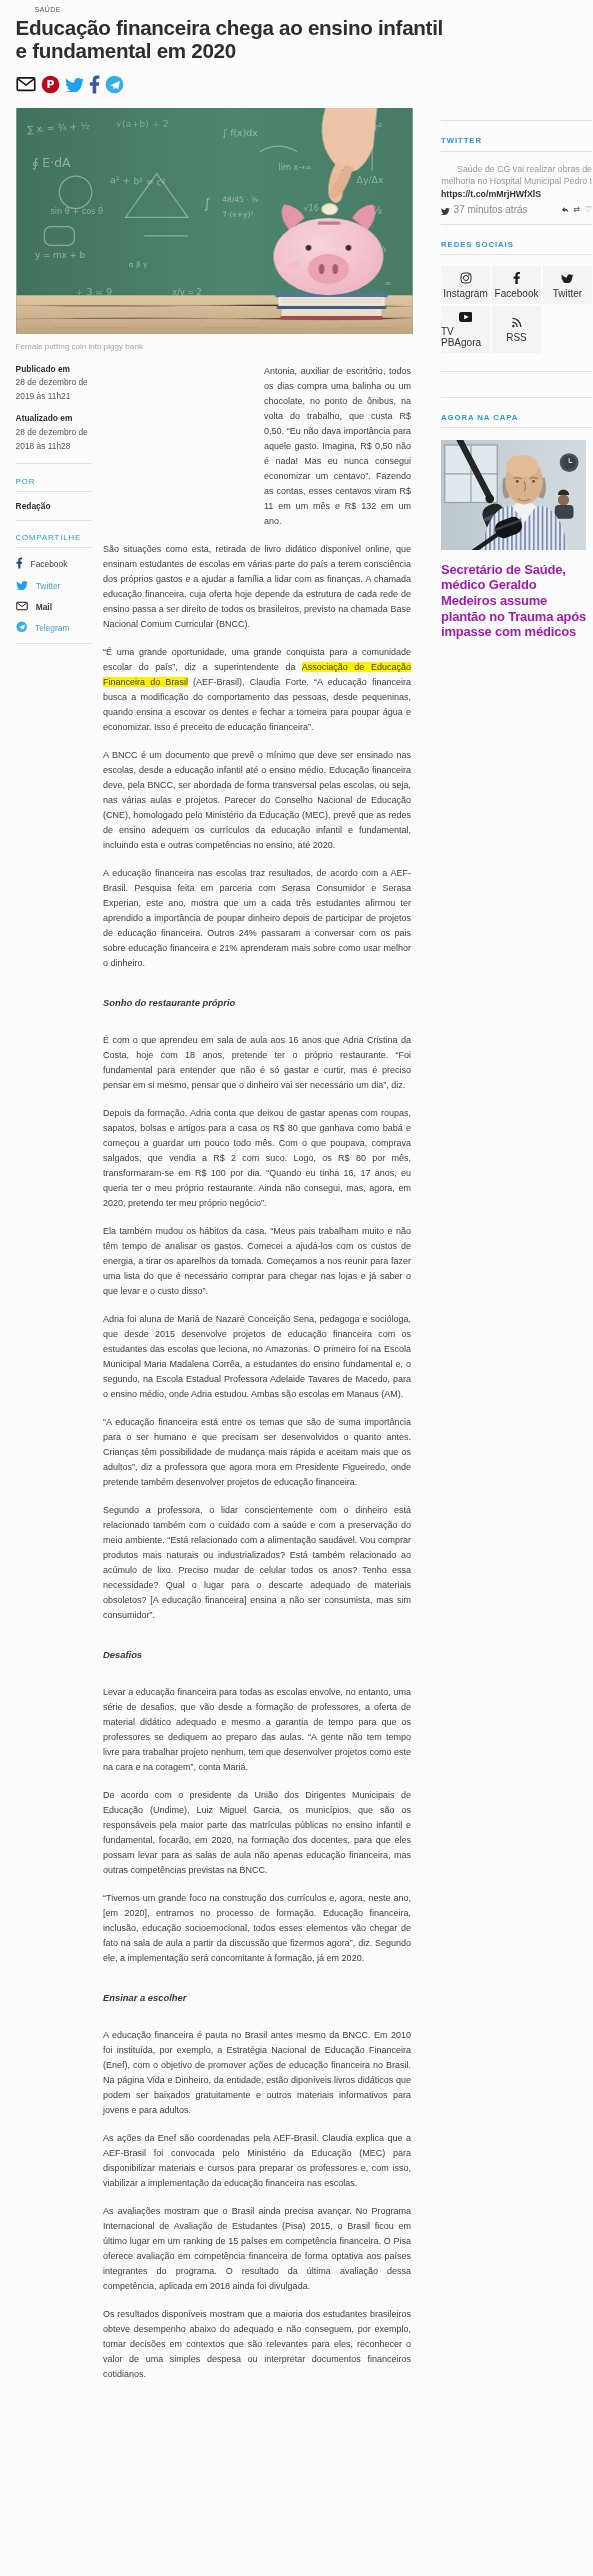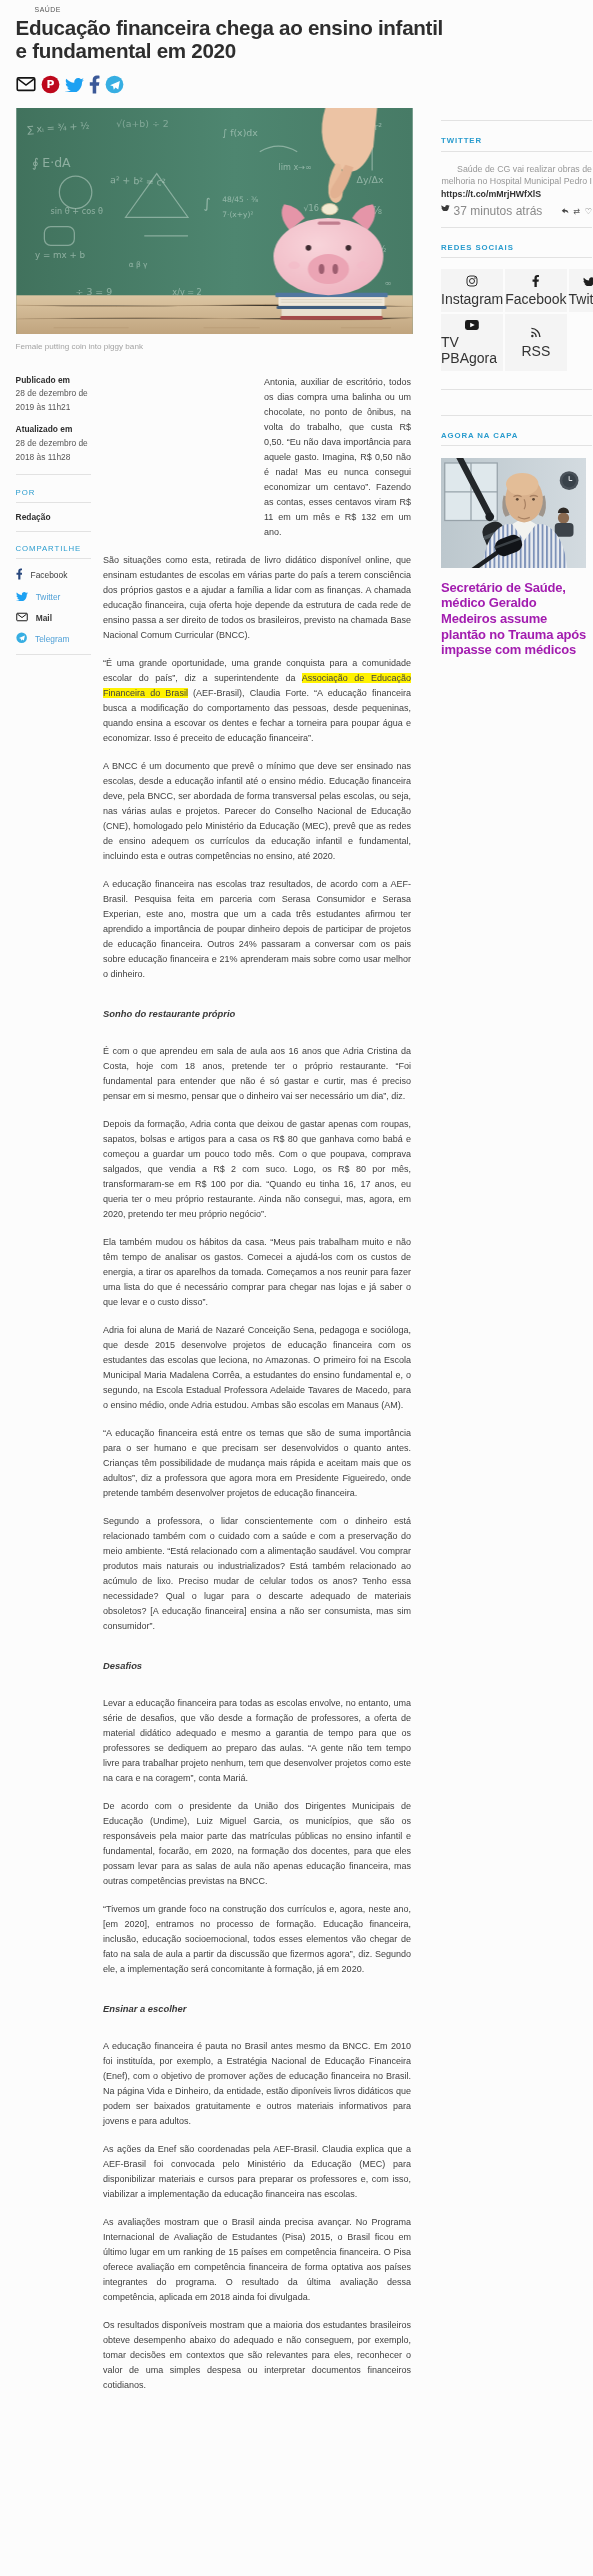--- a/index.html
+++ b/index.html
@@ -11,21 +11,21 @@
   h1.title{margin:2.5px 0 0 0;font-size:20.6px;line-height:23px;font-weight:700;
     color:#2e2e2e;letter-spacing:-0.3px;width:431px;}
   
   .share-row{display:flex;align-items:center;gap:5px;margin:12.5px 0 0 15.6px;height:20px;}
   .share-row .sicon{display:inline-flex;align-items:center;justify-content:center;cursor:pointer;}
   
   .hero{margin:13.8px 0 0 15.6px;width:397px;}
   .hero svg{display:block;}
   .caption{font-size:8.1px;color:#a3a3a3;margin:7.5px 0 0 0;}
   
-  .content-row{position:relative;margin-top:24px;}
+  .content-row{position:relative;margin-top:13px;}
   .meta-col{position:absolute;left:15.6px;top:0;width:75px;font-size:8.4px;}
   .meta-label{font-weight:700;color:#2f2f2f;margin:0 0 1.9px 0;}
   .meta-value{color:#555;line-height:14px;margin:0 0 10px 0;}
   hr.div{border:none;border-top:0.6px solid #e2e2e2;margin:8.8px 0;}
   .blue-h{font-size:7.8px;font-weight:400;color:#2a9cce;letter-spacing:0.9px;
     padding:3.8px 0 5px 0;border-bottom:0.6px solid #e2e2e2;margin:0 0 8.8px 0;}
   .author{font-weight:700;color:#2f2f2f;margin:5px 0 8.8px 0;}
   .share-list{list-style:none;margin:3.8px 0 6.3px 0;padding:0;}
   .share-list li{display:flex;align-items:center;gap:8.1px;margin:0 0 8.8px 0;cursor:pointer;}
   .share-list .lbl{font-size:8.4px;}
@@ -40,26 +40,26 @@
   .hl{background:#fff200;}
   
   .sidebar{position:absolute;left:441px;top:120px;width:151px;}
   .sidebar hr.div{margin:0;}
   .sb-h{font-size:7.8px;font-weight:700;color:#2a9cce;letter-spacing:0.9px;
     padding:0 0 5.6px 0;border-bottom:0.6px solid #e2e2e2;margin:15px 0 0 0;}
   .tweet{margin-top:11.3px;}
   .tweet-text{font-size:8.8px;color:#979797;line-height:12px;margin:0;text-align:right;}
   .tweet-link{font-size:8.8px;color:#333;font-weight:700;margin:1.9px 0 0 0;cursor:pointer;}
   .tweet-foot{display:flex;align-items:center;justify-content:space-between;margin:5px 0 8.8px 0;}
-  .tweet-time{font-size:12px;color:#8a8a8a;display:flex;align-items:flex-start;gap:3.8px;}
+  .tweet-time{font-size:10px;color:#8a8a8a;display:flex;align-items:flex-end;gap:3.8px;}
   .tweet-actions{display:flex;align-items:center;gap:4.4px;color:#555;font-size:8.1px;cursor:pointer;}
   .tiles{display:grid;grid-template-columns:1fr 1fr 1fr;gap:1.9px;margin:11.3px 0 17.5px 0;}
   .tile{background:#f4f4f4;display:flex;flex-direction:column;align-items:center;
     justify-content:center;padding:5.6px 0 5px 0;cursor:pointer;}
-  .tile .tlabel{font-size:14px;color:#333;margin-top:4.4px;}
+  .tile .tlabel{font-size:10px;color:#333;margin-top:4.4px;}
   .ad-space{height:25px;}
   .sb-img{margin-top:11.3px;}
   .sb-headline{font-size:13px;line-height:15.6px;font-weight:700;color:#a21caf;
     letter-spacing:-0.2px;margin:10px 0 0 0;cursor:pointer;}
   svg text{font-family:"DejaVu Sans","Liberation Sans",sans-serif;}
 </style>
 </head>
 <body>
 
 <svg width="0" height="0" style="position:absolute" aria-hidden="true">

